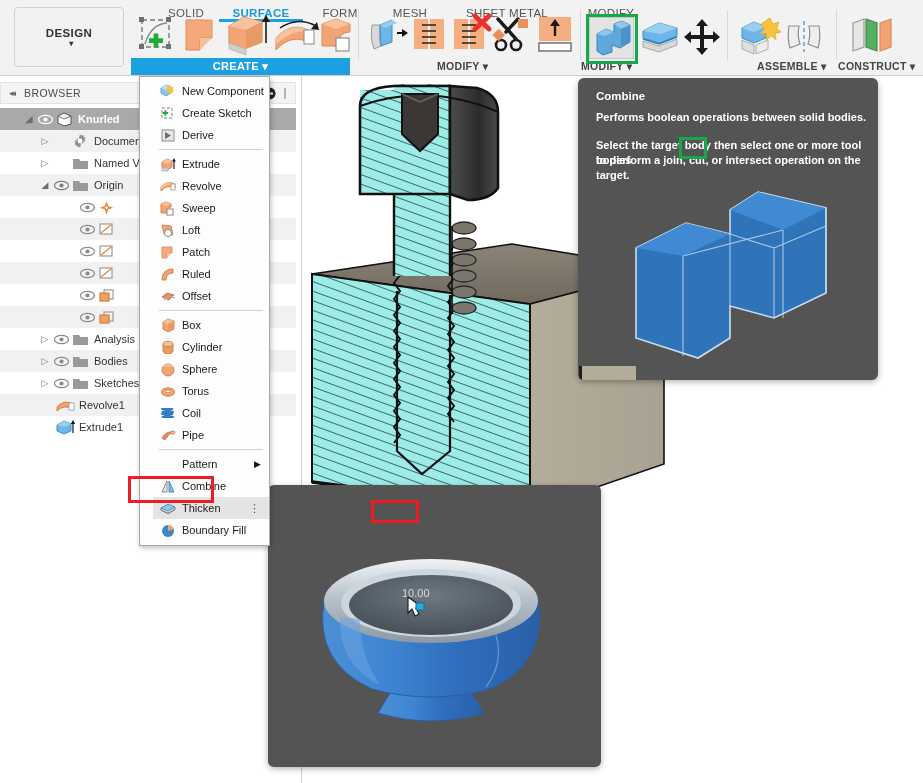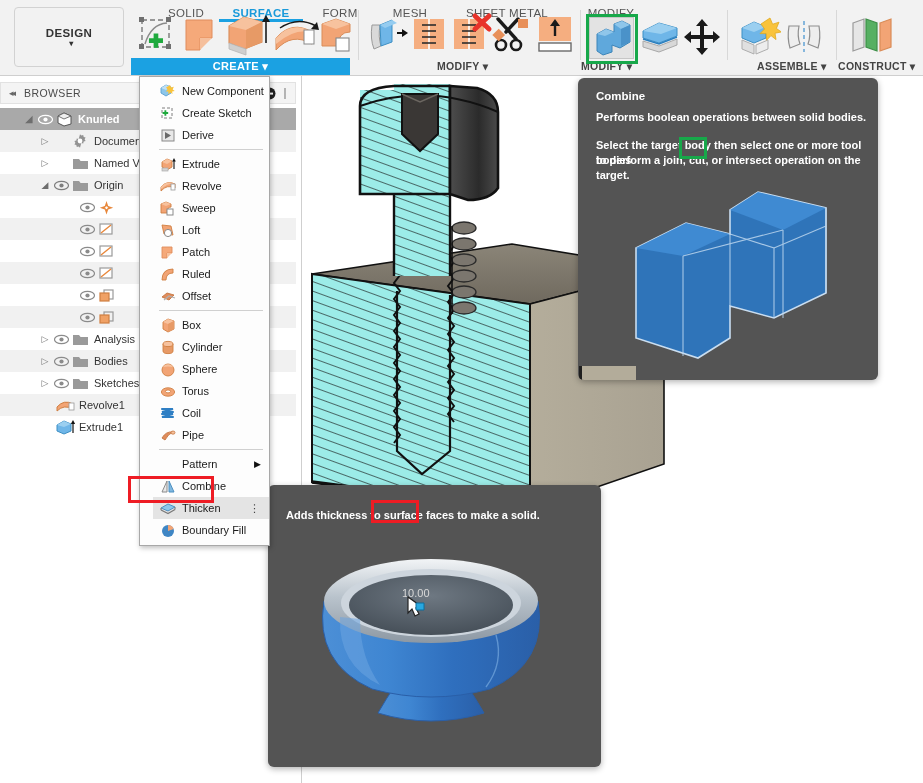--- a/index.html
+++ b/index.html
@@ -829,21 +829,20 @@
       </g>
     </svg>
 
     <div style="position:absolute; left:4px; bottom:0; width:54px; height:14px; background:#b3ac9a;"></div>
     <div style="position:absolute; left:1px; bottom:0; width:3px; height:14px; background:#1f1f1f;"></div>
   </div>
 
   <div class="greenbox" style="left:679px; top:137px; width:28px; height:22px;"></div>
 
   <div class="tooltip" style="left:268px; top:485px; width:333px; height:282px;">
-    <div class="tt-text" style="position:absolute; left:18px; top:23px;">Adds thickness to surface faces to make a solid.</div>
 
     <svg style="position:absolute; left:0; top:68px;" width="333" height="214">
       <defs>
         <linearGradient id="cupBody" x1="0" y1="0" x2="1" y2="0">
           <stop offset="0%" stop-color="#4c8fd6"></stop>
           <stop offset="30%" stop-color="#3f86d2"></stop>
           <stop offset="60%" stop-color="#2f6fbe"></stop>
           <stop offset="100%" stop-color="#2a5fa8"></stop>
         </linearGradient>
         <linearGradient id="rimMetal" x1="0" y1="0" x2="0" y2="1">

